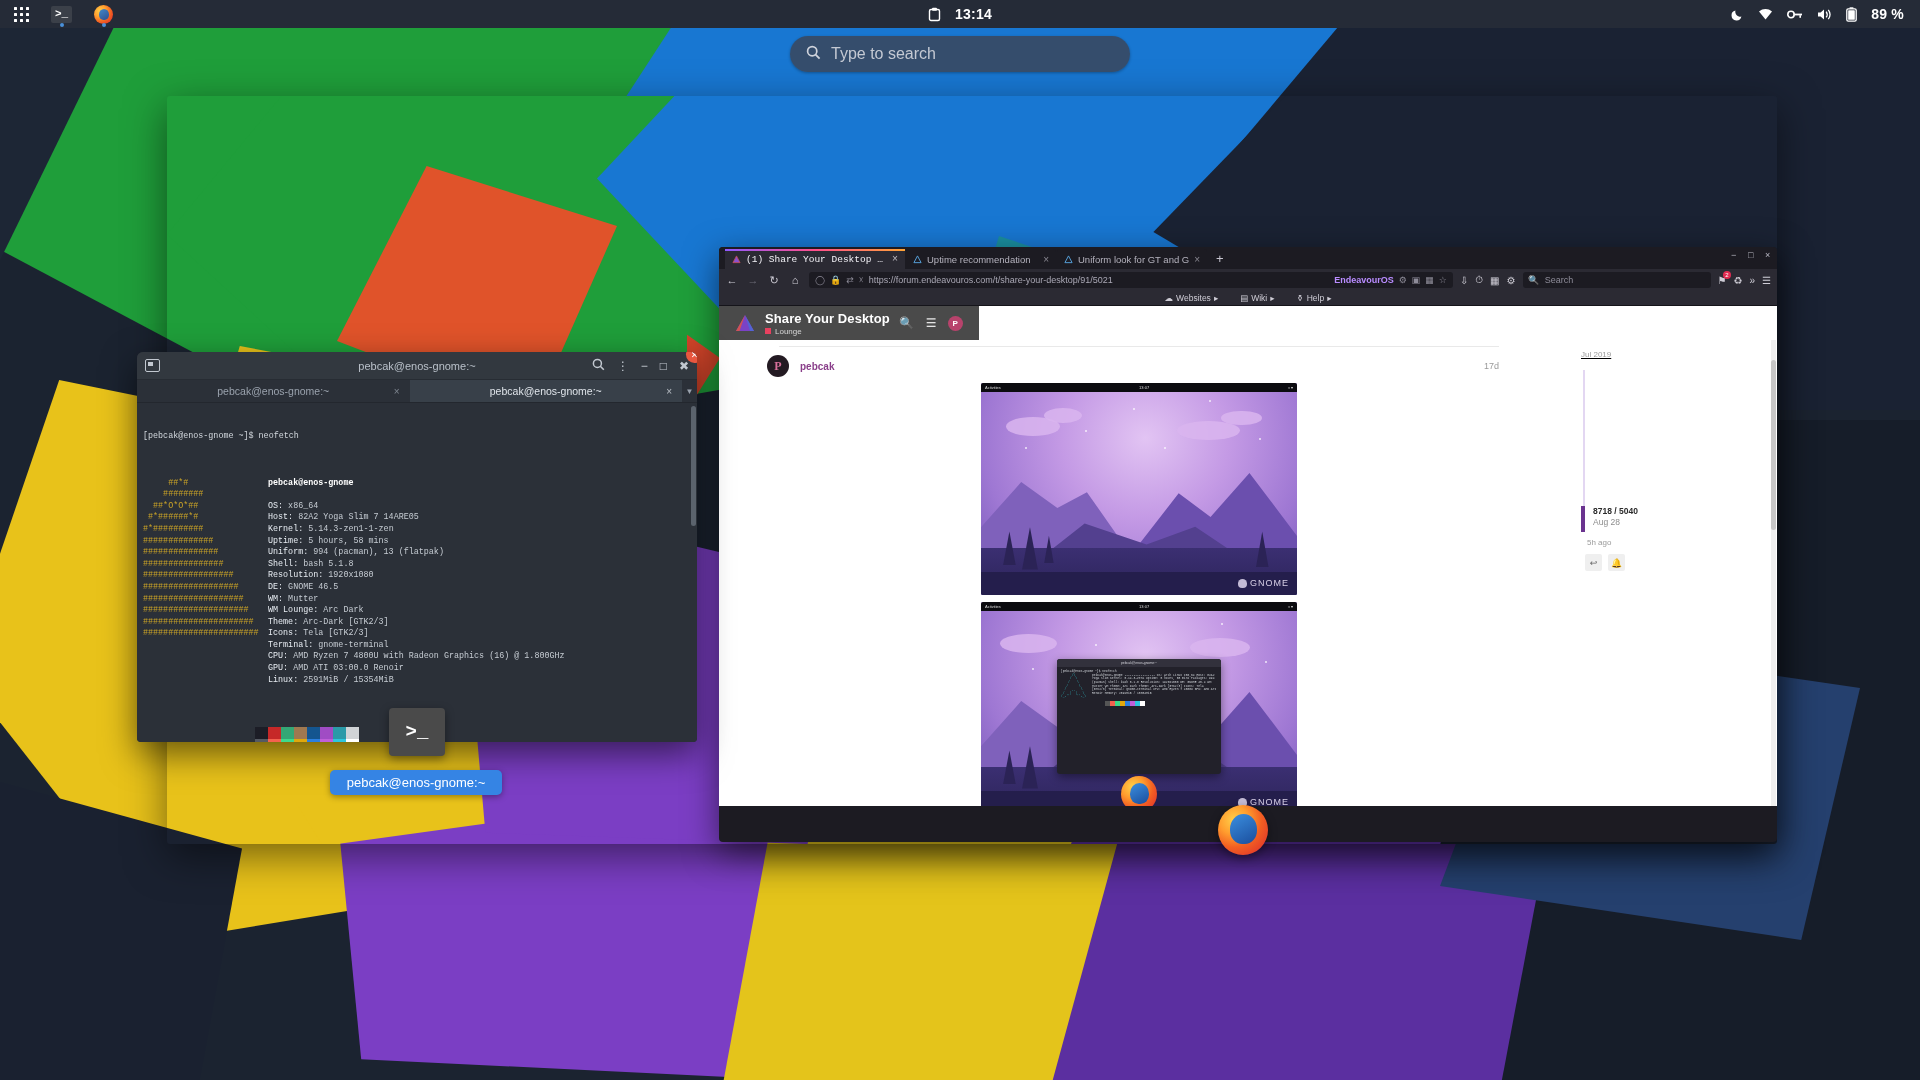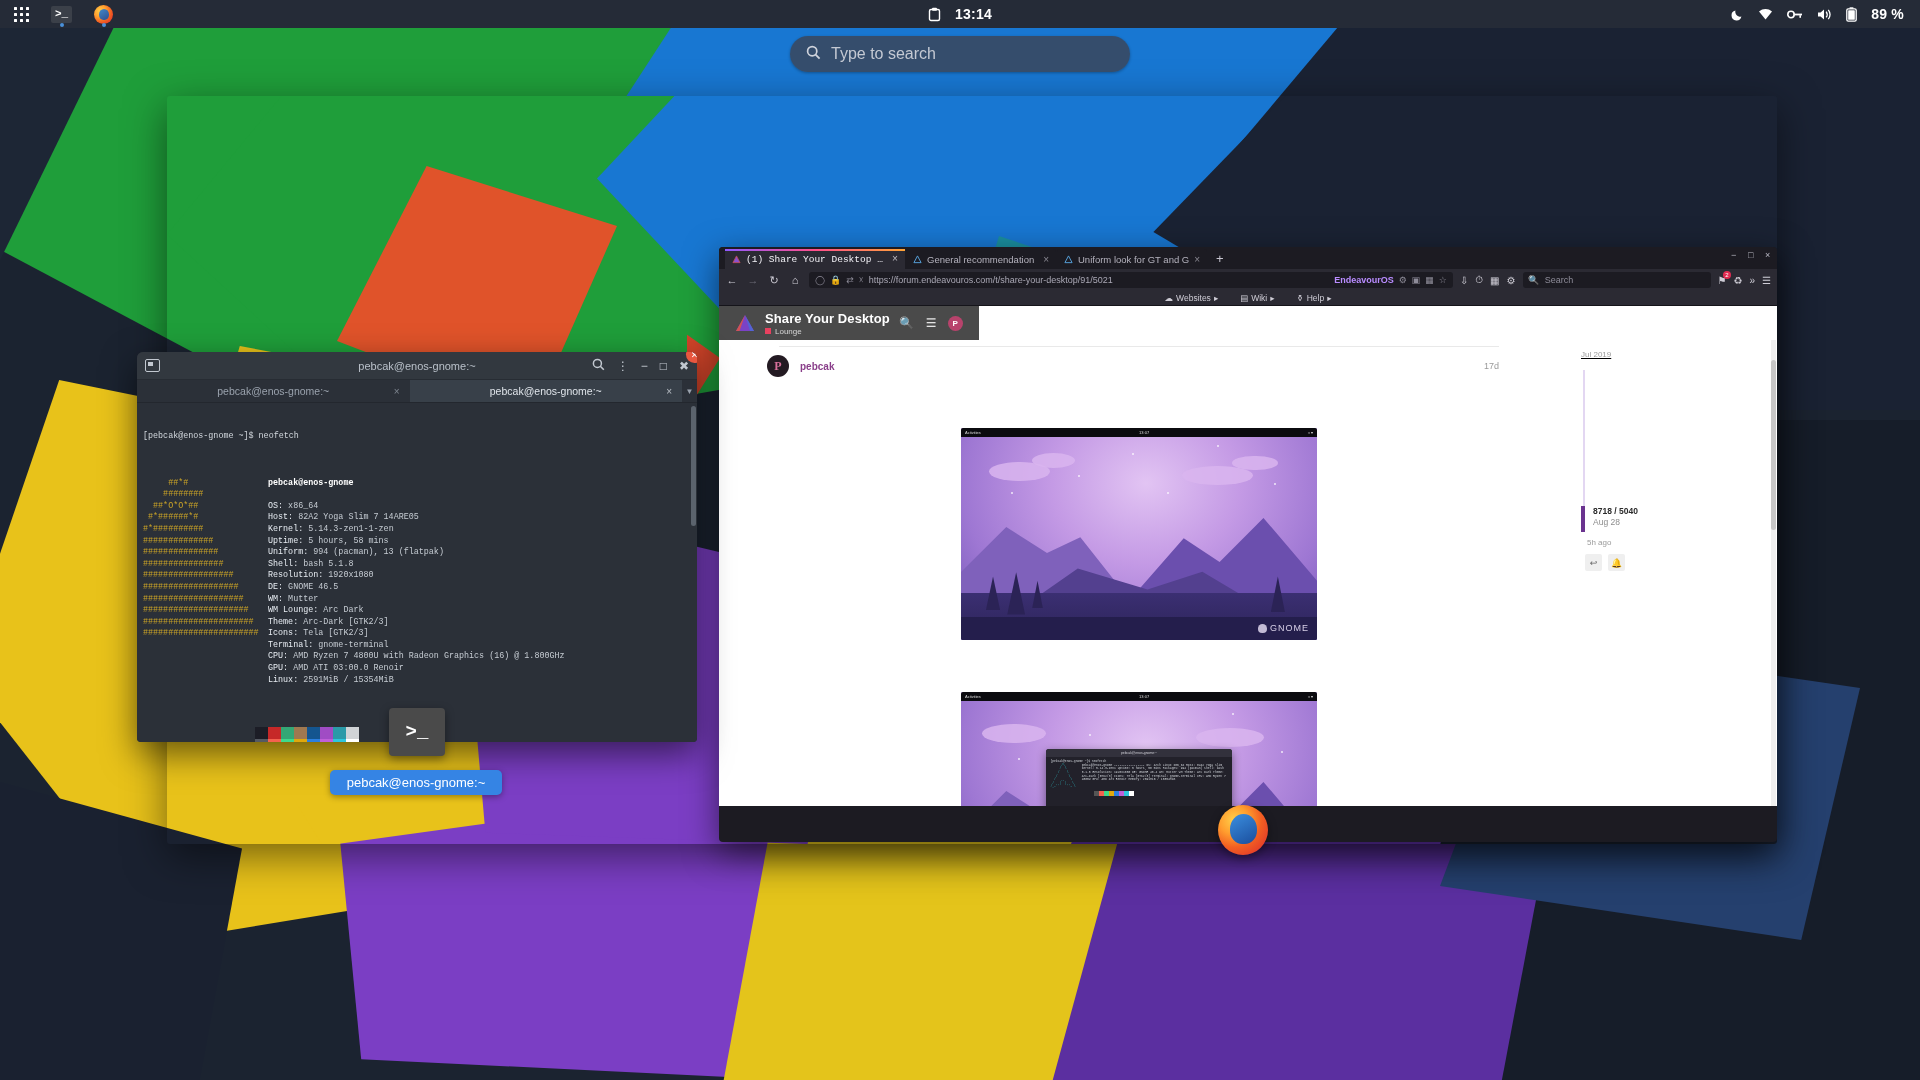--- a/index.html
+++ b/index.html
@@ -222,23 +222,22 @@
   .post-avatar { width:22px; height:22px; border-radius:50%; background:#231a22;
                  color:#d86f9b; font-size:12px; display:flex; align-items:center;
                  justify-content:center; font-weight:700; font-family:"Liberation Serif", serif; }
   .post-user { font-size:10px; font-weight:700; color:#8a3f8a; }
   .post-time { margin-left:auto; font-size:9px; color:#9a9a9a; }
   .post-imgs { padding:6px 0 0 0; display:flex; flex-direction:column;
                align-items:center; gap:7px; }
 
   
   .shot {
-    width:356px; height:212px; border-radius:2px; overflow:hidden; position:relative;
+    width:316px; height:212px; border-radius:2px; overflow:hidden; position:relative;
     background: linear-gradient(#caa0e8, #8d6bc9);
-    margin-top: 45px;
   }
   .sky { position:absolute; inset:0;
          background: radial-gradient(ellipse at 52% 26%, #e2c4f3 0%, #c49ae5 36%, #9e77d3 70%, #6f52b4 100%); }
   .cloud { position:absolute; background:#d9b5ef; border-radius:50%; opacity:.85; }
   .star { position:absolute; width:2px; height:2px; background:#fff; border-radius:50%; opacity:.8; }
   .mtn { position:absolute; bottom:0; }
   .m1 { left:-6%; bottom:22%; width:52%; height:34%; background:#7f61bb;
         clip-path: polygon(0 100%, 36% 8%, 58% 44%, 76% 22%, 100% 100%); }
   .m2 { right:-4%; bottom:20%; width:56%; height:40%; background:#6b4fae;
         clip-path: polygon(0 100%, 26% 30%, 44% 58%, 66% 6%, 100% 100%); }
@@ -500,21 +499,21 @@
       <svg class="tabicon-tri" viewBox="0 0 10 10">
           <path d="M1 8.5 5 1l4 7.5z" fill="#8a4fd0" stroke="#d0504f" stroke-width="0.8"></path>
         </svg>
       <span class="tabtitle">(1) Share Your Desktop - L</span>
       <span class="tabclose">×</span>
     </div>
     <div class="ff-tab">
       <svg class="tabicon-tri" viewBox="0 0 10 10">
           <path d="M1 8.5 5 1l4 7.5z" fill="none" stroke="#5aa9e6" stroke-width="1"></path>
         </svg>
-      <span class="tabtitle">General recommendation</span>
+      <span class="tabtitle">Uptime recommendation</span>
       <span class="tabclose">×</span>
     </div>
     <div class="ff-tab">
       <svg class="tabicon-tri" viewBox="0 0 10 10">
           <path d="M1 8.5 5 1l4 7.5z" fill="none" stroke="#5aa9e6" stroke-width="1"></path>
         </svg>
       <span class="tabtitle">Uniform look for GT and G</span>
       <span class="tabclose">×</span>
     </div>
     <span class="ff-newtab">+</span>

